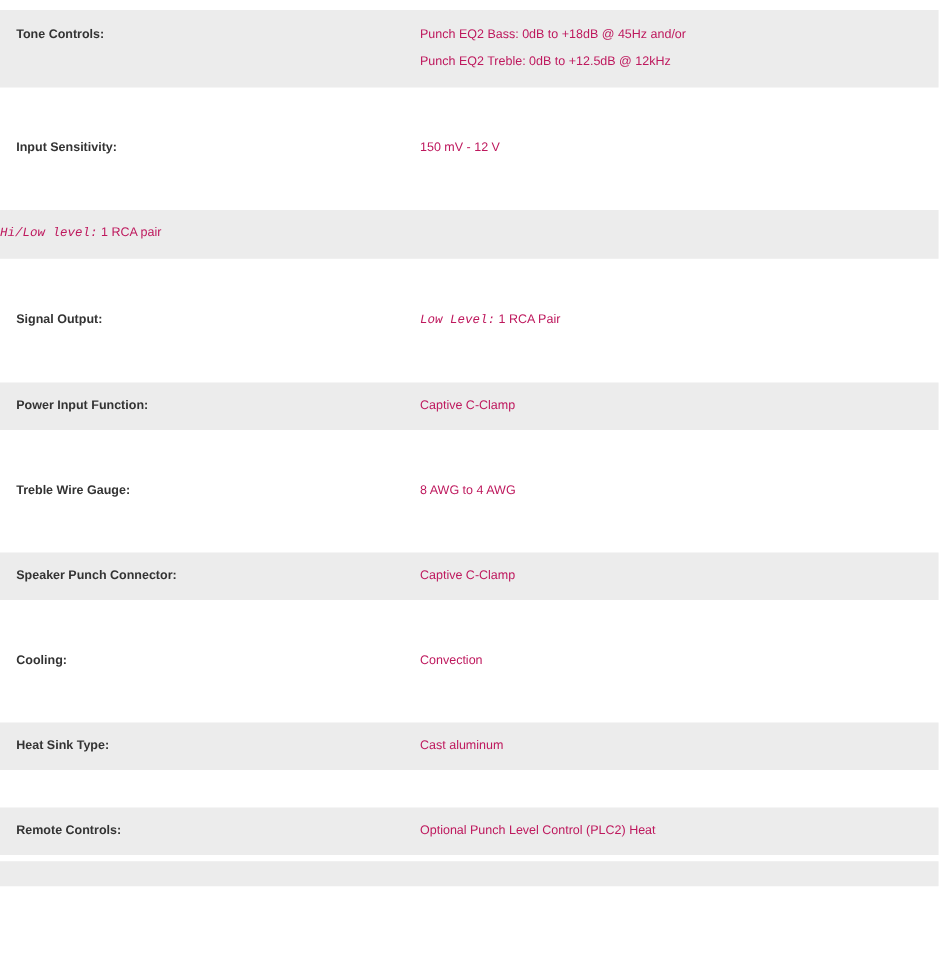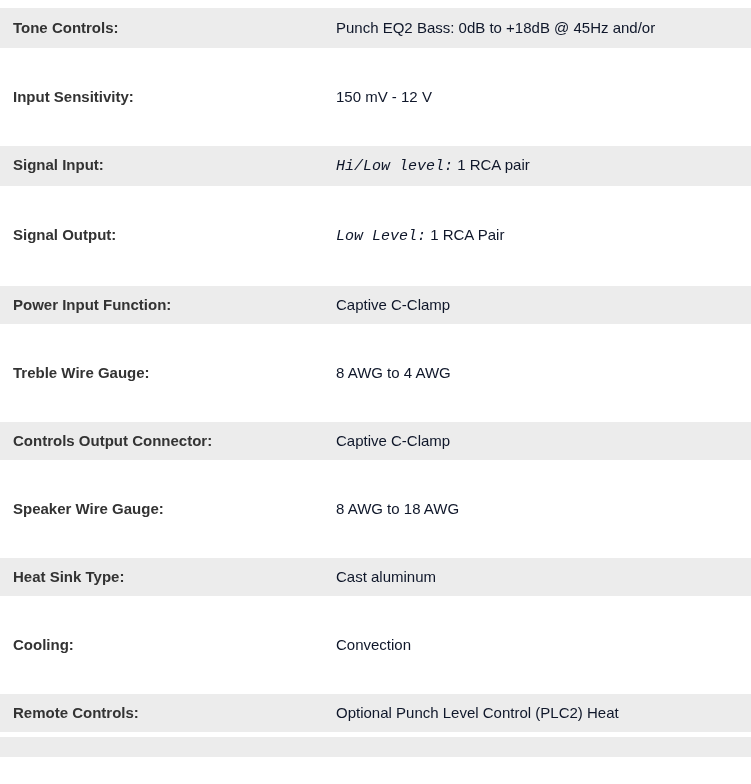--- a/index.html
+++ b/index.html
@@ -15,21 +15,21 @@
   }
   .spec-table {
     padding-top: 8px;
     width: 751px;
   }
   .spec-row {
     display: flex;
     align-items: flex-start;
     margin-bottom: 30px;
     padding: 10px 0;
-    font-size: 15px;
+    font-size: 10px;
     line-height: 18px;
     box-sizing: border-box;
   }
   .spec-row.stripe {
     background: #ececec;
   }
   .spec-row.multi {
     padding: 9px 0;
     line-height: 22px;
   }
@@ -38,21 +38,21 @@
   }
   .spec-label {
     width: 336px;
     flex-shrink: 0;
     padding-left: 13px;
     box-sizing: border-box;
     font-weight: 700;
     color: #333333;
   }
   .spec-value {
-    color: #0f172a;
+    color: #be185d;
     padding-right: 10px;
   }
   .spec-value em {
     font-style: italic;
     font-family: Liberation Mono, monospace;
   }
   .partial-strip {
     height: 20px;
     background: #ececec;
     width: 751px;
@@ -60,66 +60,62 @@
 </style>
 </head>
 <body>
 
 <div class="spec-table">
 
   <div class="spec-row stripe multi">
     <div class="spec-label">Tone Controls:</div>
     <div class="spec-value">
       <div>Punch EQ2 Bass: 0dB to +18dB @ 45Hz and/or</div>
+      <div>Punch EQ2 Treble: 0dB to +12.5dB @ 12kHz</div>
     </div>
   </div>
 
   <div class="spec-row">
     <div class="spec-label">Input Sensitivity:</div>
     <div class="spec-value">150 mV - 12 V</div>
   </div>
 
   <div class="spec-row stripe">
-    <div class="spec-label">Signal Input:</div>
     <div class="spec-value"><em>Hi/Low level:</em><span> 1 RCA pair</span></div>
   </div>
 
   <div class="spec-row">
     <div class="spec-label">Signal Output:</div>
     <div class="spec-value"><em>Low Level:</em><span> 1 RCA Pair</span></div>
   </div>
 
   <div class="spec-row stripe">
     <div class="spec-label">Power Input Function:</div>
     <div class="spec-value">Captive C-Clamp</div>
   </div>
 
   <div class="spec-row">
     <div class="spec-label">Treble Wire Gauge:</div>
     <div class="spec-value">8 AWG to 4 AWG</div>
   </div>
 
   <div class="spec-row stripe">
-    <div class="spec-label">Controls Output Connector:</div>
+    <div class="spec-label">Speaker Punch Connector:</div>
     <div class="spec-value">Captive C-Clamp</div>
   </div>
 
+
   <div class="spec-row">
-    <div class="spec-label">Speaker Wire Gauge:</div>
-    <div class="spec-value">8 AWG to 18 AWG</div>
+    <div class="spec-label">Cooling:</div>
+    <div class="spec-value">Convection</div>
   </div>
 
   <div class="spec-row stripe">
     <div class="spec-label">Heat Sink Type:</div>
     <div class="spec-value">Cast aluminum</div>
-  </div>
-
-  <div class="spec-row">
-    <div class="spec-label">Cooling:</div>
-    <div class="spec-value">Convection</div>
   </div>
 
   <div class="spec-row stripe last">
     <div class="spec-label">Remote Controls:</div>
     <div class="spec-value">Optional Punch Level Control (PLC2) Heat</div>
   </div>
 
   <div class="partial-strip"></div>
 
 </div>

